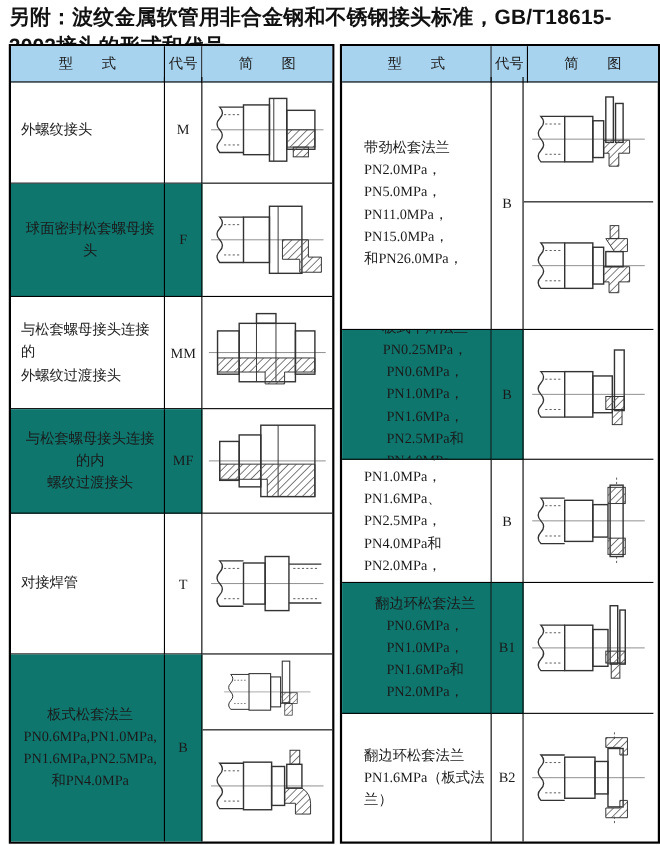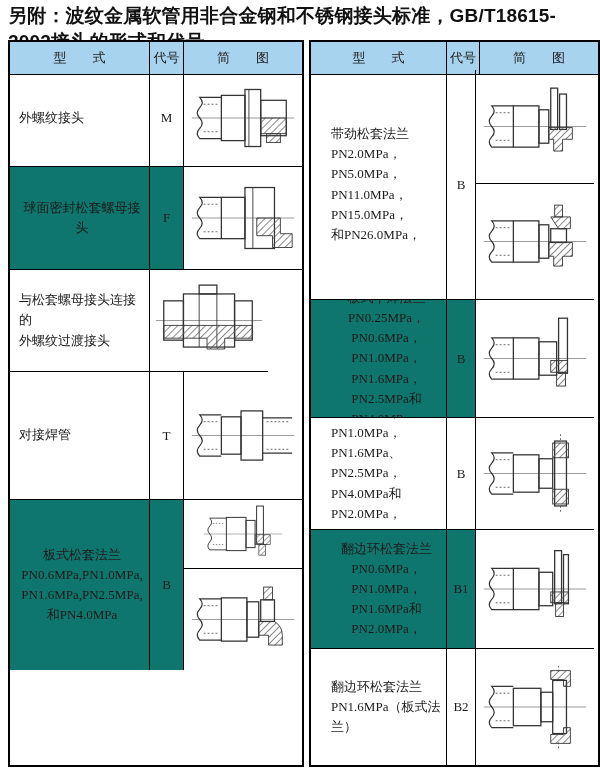--- a/index.html
+++ b/index.html
@@ -97,34 +97,50 @@
           <rect class="s" x="62" y="14" width="30" height="62"></rect>
           <line class="t" x1="70" y1="14" x2="70" y2="76"></line>
           <path class="h" d="M74,45 h24 v16 h12 v14 h-20 v-12 h-16 z"></path>
         </svg>
       </div>
     </div>
 
     <div class="row" style="height:102px">
       <div class="cell c-type">与松套螺母接头连接的
 外螺纹过渡接头</div>
+      <div class="cell c-code">MM</div>
       <div class="cell c-diag">
         <svg class="diag" viewBox="0 0 120 90" preserveAspectRatio="xMidYMid meet">
           <line class="cl" x1="6" y1="45" x2="114" y2="45"></line>
           <rect class="s" x="14" y="25" width="20" height="40"></rect>
           <rect class="s" x="34" y="18" width="52" height="54"></rect>
           <rect class="s" x="50" y="9" width="18" height="9"></rect>
           <line class="t" x1="50" y1="18" x2="50" y2="72"></line>
           <line class="t" x1="68" y1="18" x2="68" y2="72"></line>
           <rect class="s" x="86" y="25" width="18" height="40"></rect>
           <path class="h" d="M14,50 H104 V63 H76 V74 H58 V63 H14 Z"></path>
         </svg>
       </div>
     </div>
 
+    <div class="row" style="height:95px">
+      <div class="cell c-type yellow">与松套螺母接头连接的内
+螺纹过渡接头</div>
+      <div class="cell c-code yellow">MF</div>
+      <div class="cell c-diag">
+        <svg class="diag" viewBox="0 0 120 90" preserveAspectRatio="xMidYMid meet">
+          <line class="cl" x1="6" y1="45" x2="114" y2="45"></line>
+          <rect class="s" x="16" y="27" width="18" height="36"></rect>
+          <rect class="s" x="34" y="21" width="20" height="48"></rect>
+          <rect class="s" x="54" y="12" width="50" height="66"></rect>
+          <line class="t" x1="70" y1="12" x2="70" y2="78"></line>
+          <path class="h" d="M16,48 H104 V78 H60 V62 H16 Z"></path>
+        </svg>
+      </div>
+    </div>
 
     <div class="row" style="height:128px">
       <div class="cell c-type">对接焊管</div>
       <div class="cell c-code">T</div>
       <div class="cell c-diag">
         <svg class="diag" viewBox="0 0 120 90" preserveAspectRatio="xMidYMid meet">
           <line class="cl" x1="8" y1="45" x2="112" y2="45"></line>
           <use href="#hose" xlink:href="#hose"></use>
           <rect class="s" x="38" y="26" width="20" height="38"></rect>
           <rect class="s" x="58" y="20" width="22" height="50"></rect>

